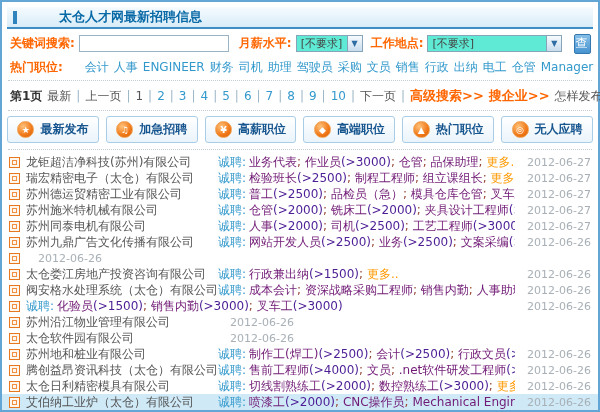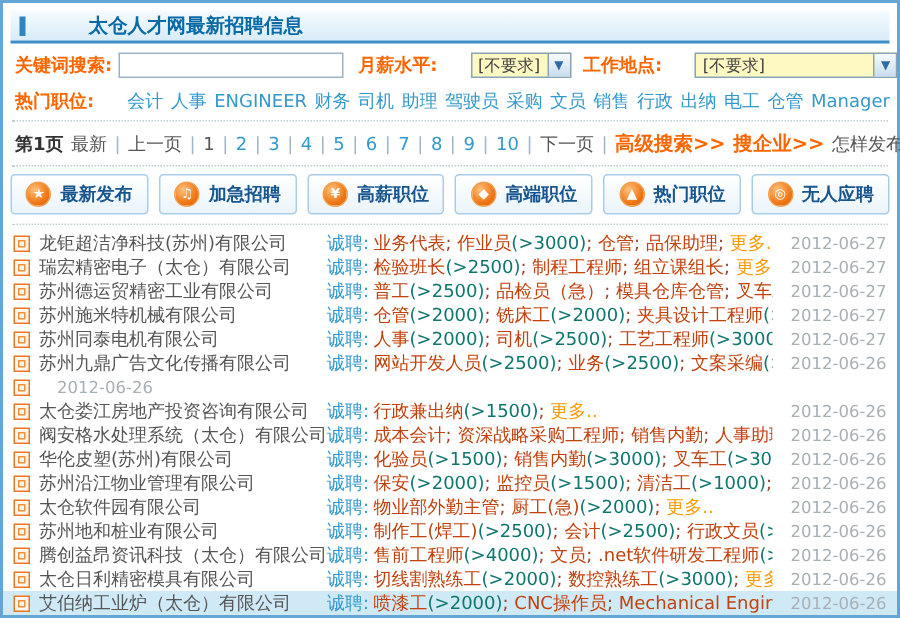--- a/index.html
+++ b/index.html
@@ -11,22 +11,22 @@
   .header { height:22px; margin:5px 5px 0 5px; padding:0 6px;
     background:linear-gradient(#f6fbff,#d8ecf8); border-bottom:2px solid #3d8ec4;
     display:flex; align-items:center;gap:36px; }
   .hbar { width:4px; height:13px; background:#2f84bd; margin-right:6px; }
   .htitle { color:#0a6aa6; font-weight:bold; font-size:13px; }
 
   
   .srow { display:flex; align-items:center; height:27px; padding:2px 8px 0 8px; }
   .flabel { color:#ff6600; font-weight:bold; margin-right:4px; white-space:nowrap; }
   .kw { width:152px; height:17px; border:1px solid #9ab4c6; margin-right:10px; font-size:11px; padding:0 3px; }
-  .sel { display:inline-flex; align-items:center; border:1px solid #88a4b8; background:#fef9c3;
-    height:17px; margin-right:8px; cursor:default;margin-left:18px; }
+  .sel { display:inline-flex; align-items:center; border:1px solid #88a4b8; background:#5eead4;
+    height:17px; margin-right:8px; cursor:default; }
   .sel .val { padding:0 4px; color:#444; font-size:11px; min-width:50px; }
   .sel.loc .val { min-width:118px; }
   .sel .arrow { width:15px; height:15px; background:linear-gradient(#f8fbfd,#c8dcee);
     border-left:1px solid #88a4b8; color:#2e6da4; font-size:8px; line-height:15px; text-align:center; }
   .qbtn { width:58px; height:20px; background:linear-gradient(#85bfe8,#4793cf);
     border:1px solid #3577b0; border-radius:2px; color:#fff; font-size:12px;
     letter-spacing:3px; margin-left:4px; cursor:pointer; }
 
   
   .hrow { padding:3px 8px 2px 8px; white-space:nowrap; overflow:hidden; }
@@ -58,22 +58,22 @@
   
   .rows { padding-top:2px; }
   .jobrow { display:flex; align-items:center; height:16px; padding:0 7px; white-space:nowrap; }
   .jobrow.hl { background:#cfe9f7; }
   .rowicon { width:11px; height:11px; border:1px solid #e87722; background:#fff6ee;
     margin-right:6px; position:relative; flex:none; cursor:pointer; }
   .rowicon i { position:absolute; left:2px; top:2px; right:2px; bottom:2px; border:1px solid #f09040; }
   .company { width:192px; flex:none; overflow:hidden; color:#555; text-decoration:none; cursor:pointer; }
   .jobs { flex:1; overflow:hidden; color:#994433; }
   .recruit { color:#3399cc; margin-right:3px; }
-  .jobname { color:#c2410c; cursor:pointer; }
-  .salary { color:#0f766e; }
+  .jobname { color:#701a75; cursor:pointer; }
+  .salary { color:#4c1d95; }
   .jsep::before { content:"; "; }
   .more { color:#ff9900; text-decoration:none; cursor:pointer; }
   .date { flex:none; width:76px; text-align:right; color:#a8b0b6; font-size:11px; }
 </style>
 </head>
 <body>
 
 <div class="frame">
 
   <div class="header">
@@ -237,38 +237,35 @@
           <i></i>
         </span>
         <a class="company">阀安格水处理系统（太仓）有限公司</a>
         <div class="jobs"><span class="recruit">诚聘:</span><span class="jobname">成本会计</span><span class="jsep"></span><span class="jobname">资深战略采购工程师</span><span class="jsep"></span><span class="jobname">销售内勤</span><span class="jsep"></span><span class="jobname">人事助理</span></div>
         <span class="date">2012-06-26</span>
       </div>
       <div class="jobrow">
         <span class="rowicon">
           <i></i>
         </span>
-        <a class="company">华伦皮塑(苏州)有限公司</a>
         <div class="jobs"><span class="recruit">诚聘:</span><span class="jobname">化验员</span><span class="salary">(&gt;1500)</span><span class="jsep"></span><span class="jobname">销售内勤</span><span class="salary">(&gt;3000)</span><span class="jsep"></span><span class="jobname">叉车工</span><span class="salary">(&gt;3000)</span></div>
         <span class="date">2012-06-26</span>
       </div>
       <div class="jobrow">
         <span class="rowicon">
           <i></i>
         </span>
         <a class="company">苏州沿江物业管理有限公司</a>
-        <div class="jobs"><span class="recruit">诚聘:</span><span class="jobname">保安</span><span class="salary">(&gt;2000)</span><span class="jsep"></span><span class="jobname">监控员</span><span class="salary">(&gt;1500)</span><span class="jsep"></span><span class="jobname">清洁工</span><span class="salary">(&gt;1000)</span><span class="jsep"></span></div>
         <span class="date">2012-06-26</span>
       </div>
       <div class="jobrow">
         <span class="rowicon">
           <i></i>
         </span>
         <a class="company">太仓软件园有限公司</a>
-        <div class="jobs"><span class="recruit">诚聘:</span><span class="jobname">物业部外勤主管</span><span class="jsep"></span><span class="jobname">厨工(急)</span><span class="salary">(&gt;2000)</span><span class="jsep"></span><a class="more">更多..</a></div>
         <span class="date">2012-06-26</span>
       </div>
       <div class="jobrow">
         <span class="rowicon">
           <i></i>
         </span>
         <a class="company">苏州地和桩业有限公司</a>
         <div class="jobs"><span class="recruit">诚聘:</span><span class="jobname">制作工(焊工)</span><span class="salary">(&gt;2500)</span><span class="jsep"></span><span class="jobname">会计</span><span class="salary">(&gt;2500)</span><span class="jsep"></span><span class="jobname">行政文员</span><span class="salary">(&gt;2000)</span></div>
         <span class="date">2012-06-26</span>
       </div>

